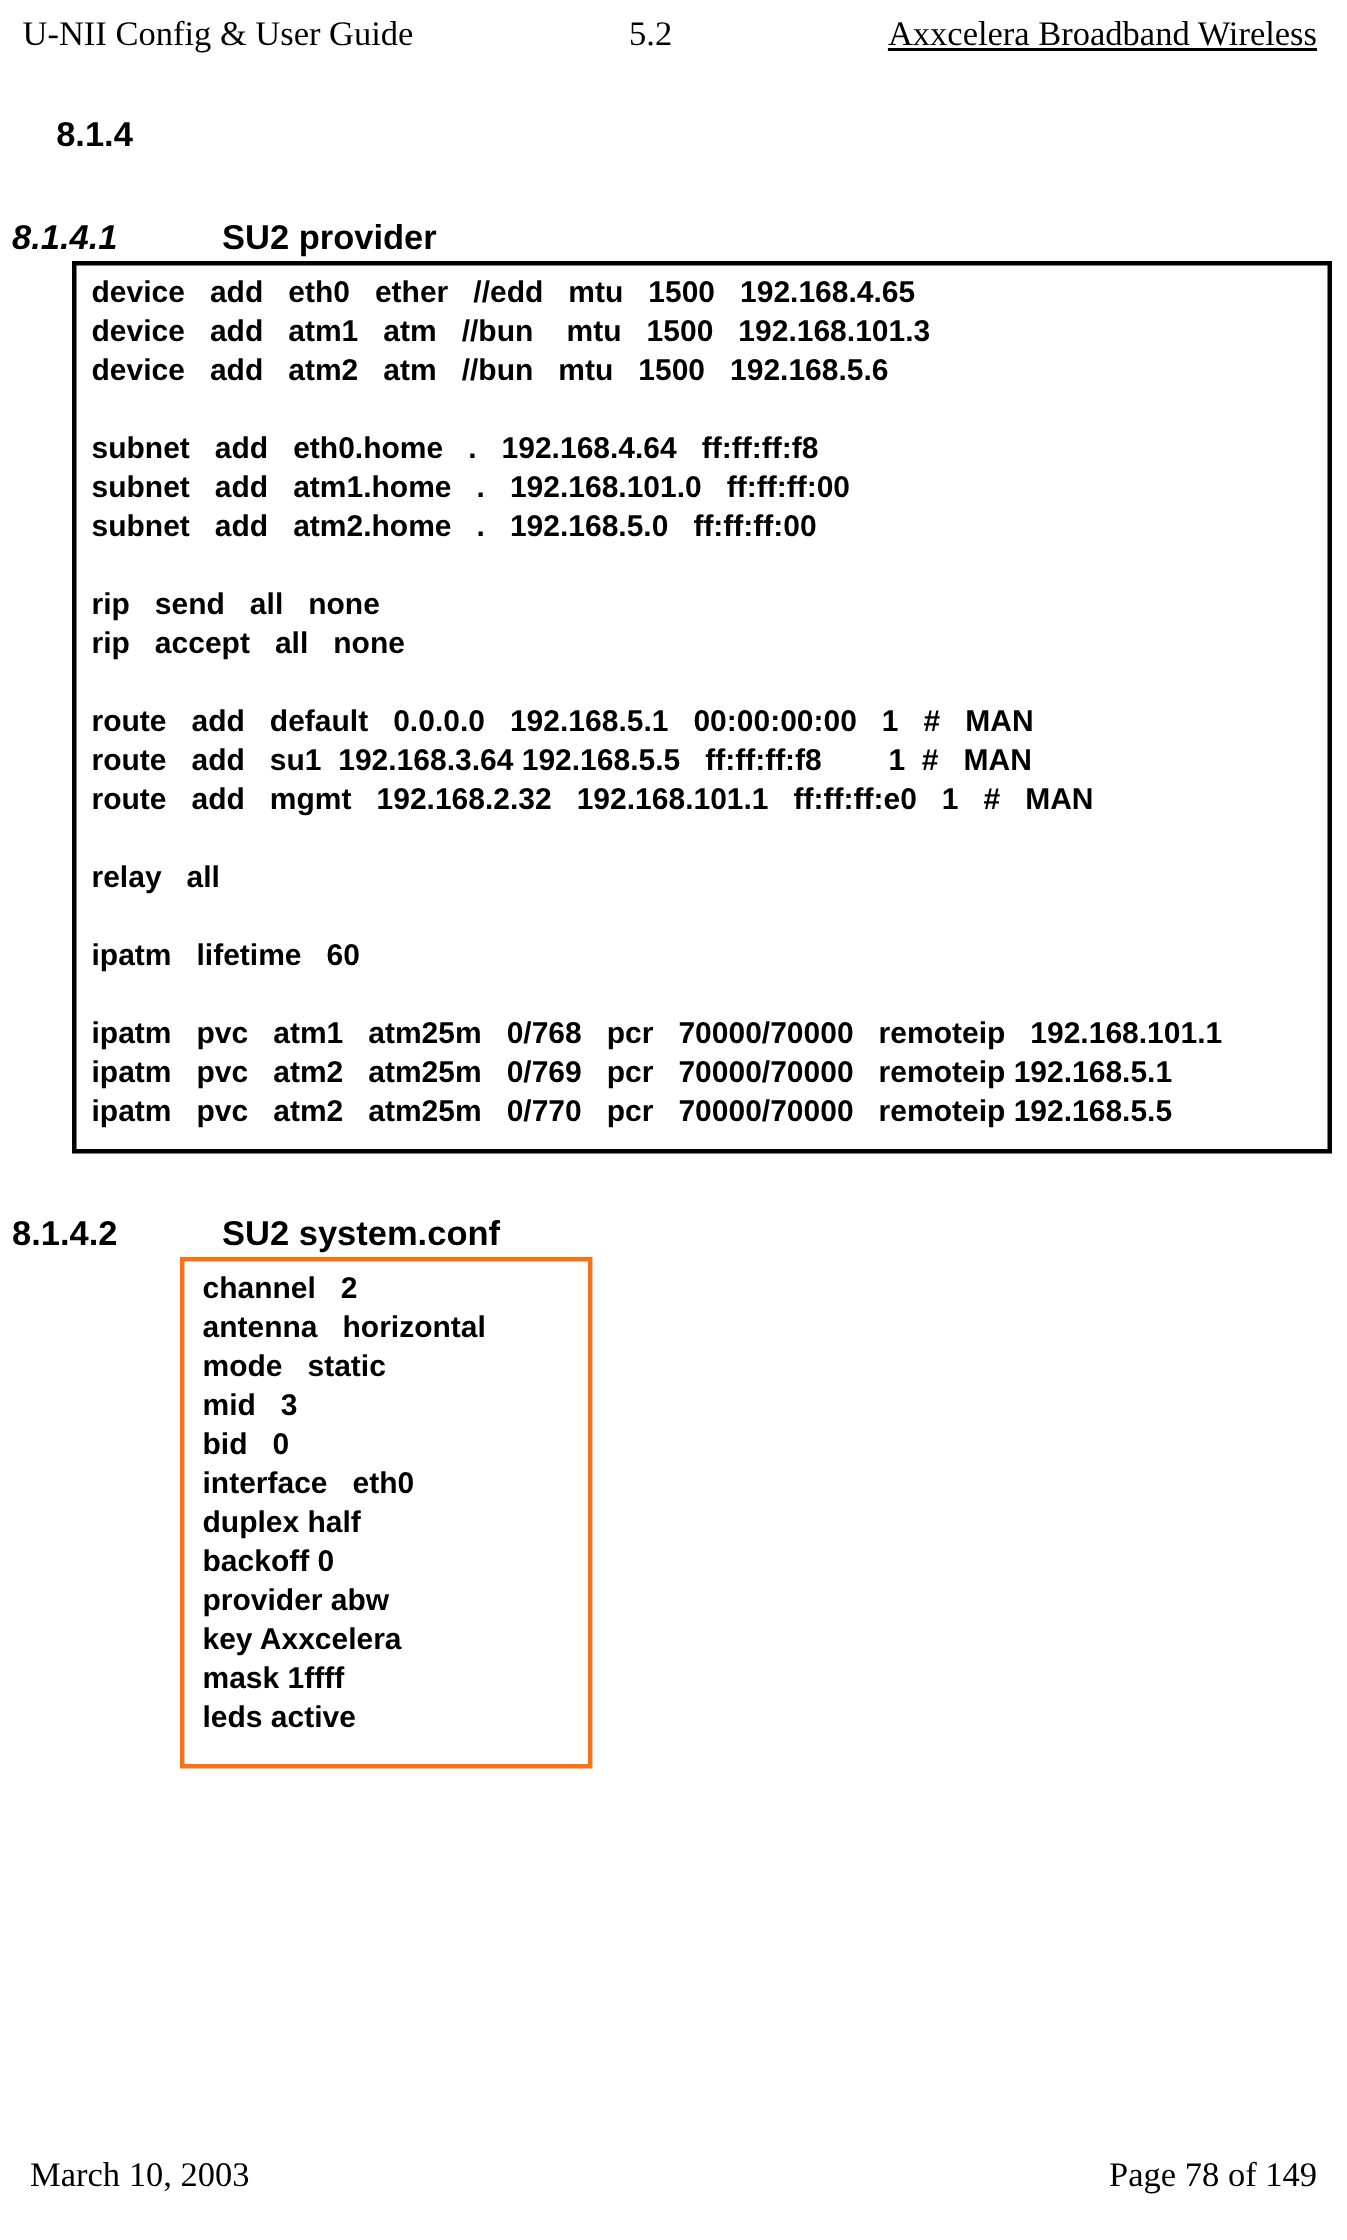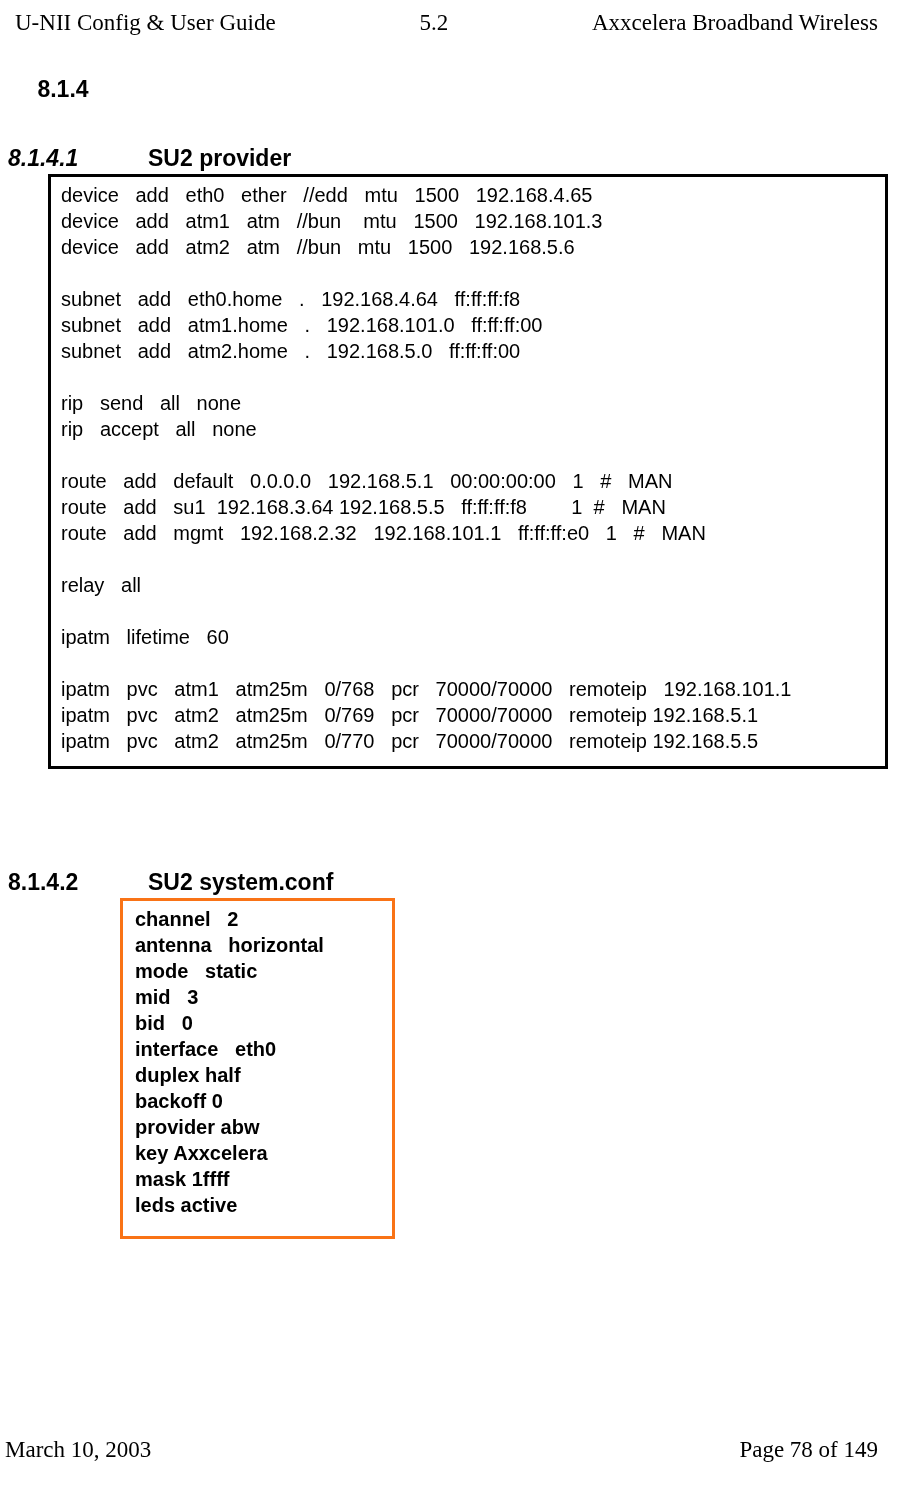--- a/index.html
+++ b/index.html
@@ -25,20 +25,21 @@
     }
     .header-left {
       text-align: left;
     }
     .header-center {
       text-align: left;
       flex: 0 0 auto;
     }
     .header-right {
       text-align: left;
+      text-decoration: underline;
     }
     .section-814 {
       margin-top: 40px;
       display: flex;
       align-items: baseline;
       padding-left: 8px;
       font-family: Arial, Helvetica, sans-serif;
       font-weight: bold;
       font-size: 23px;
       text-align: center;
@@ -57,27 +58,27 @@
     }
     .section-8141 .num {
       width: 140px;
       font-style: italic;
     }
     .code-box-1 {
       margin: 2px 10px 0 48px;
       border: 3px solid black;
       padding: 5px 4px 12px 10px;
       font-family: Arial, Helvetica, sans-serif;
-      font-weight: normal;
+      font-weight: bold;
       font-size: 20px;
       line-height: 1.3;
       white-space: pre;
     }
     .section-8142 {
-      margin-top: 100px;
+      margin-top: 40px;
       display: flex;
       align-items: baseline;
       padding-left: 8px;
       font-family: Arial, Helvetica, sans-serif;
       font-weight: bold;
       font-size: 23px;
     }
     .section-8142 .num {
       width: 140px;
     }
@@ -88,21 +89,21 @@
       font-family: Arial, Helvetica, sans-serif;
       font-weight: bold;
       font-size: 20px;
       line-height: 1.3;
       white-space: pre;
       width: 275px;
     }
     .footer {
       position: absolute;
       bottom: 30px;
-      left: 0;
+      left: 15px;
       right: 0;
       display: flex;
       justify-content: space-between;
       padding: 0 20px 0 5px;
       font-size: 23px;
     }
   </style>
 </head>
 <body>
 

